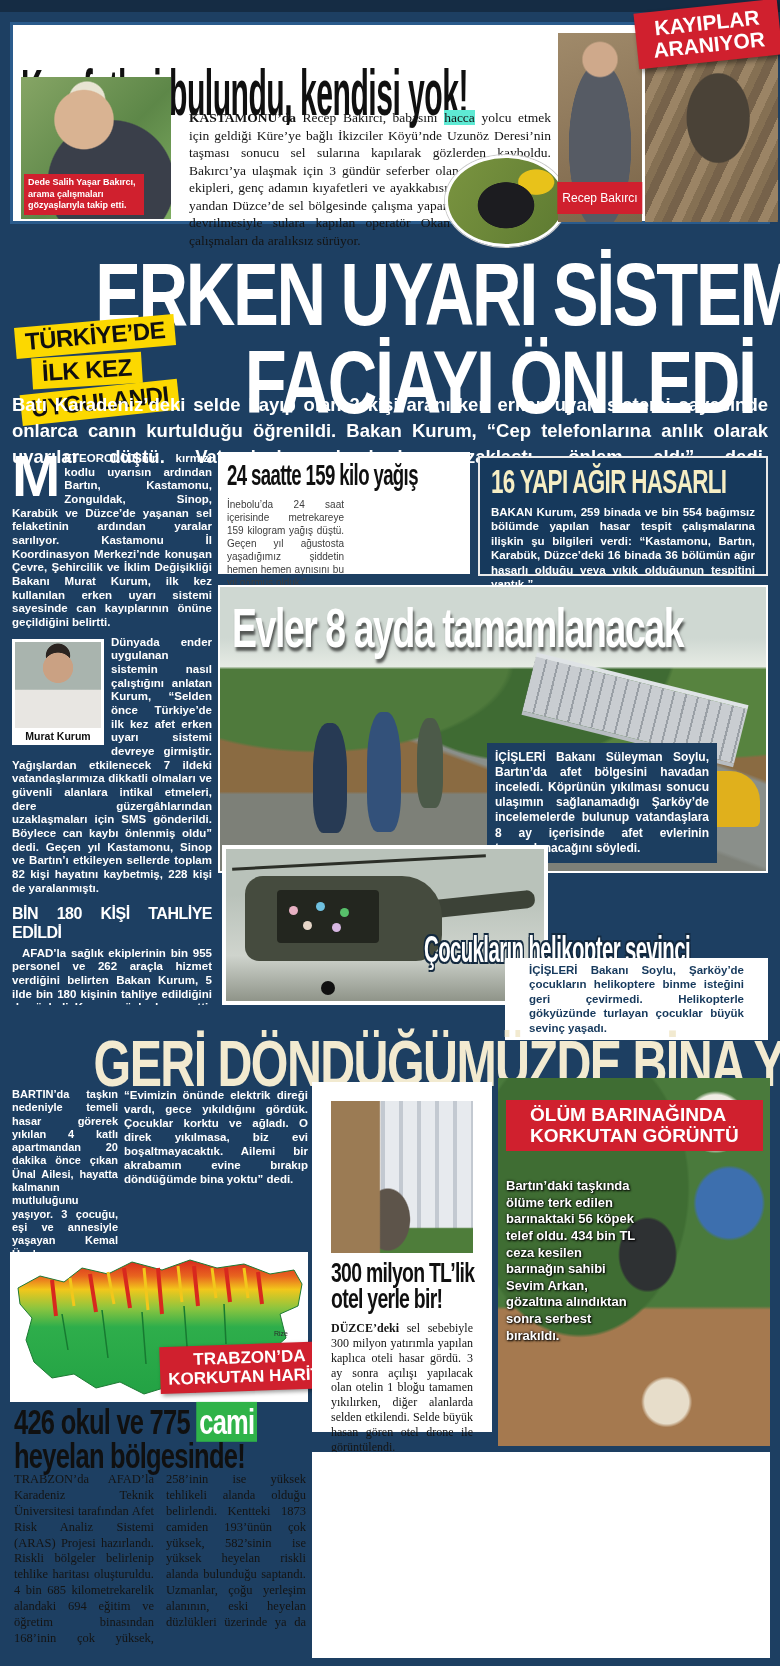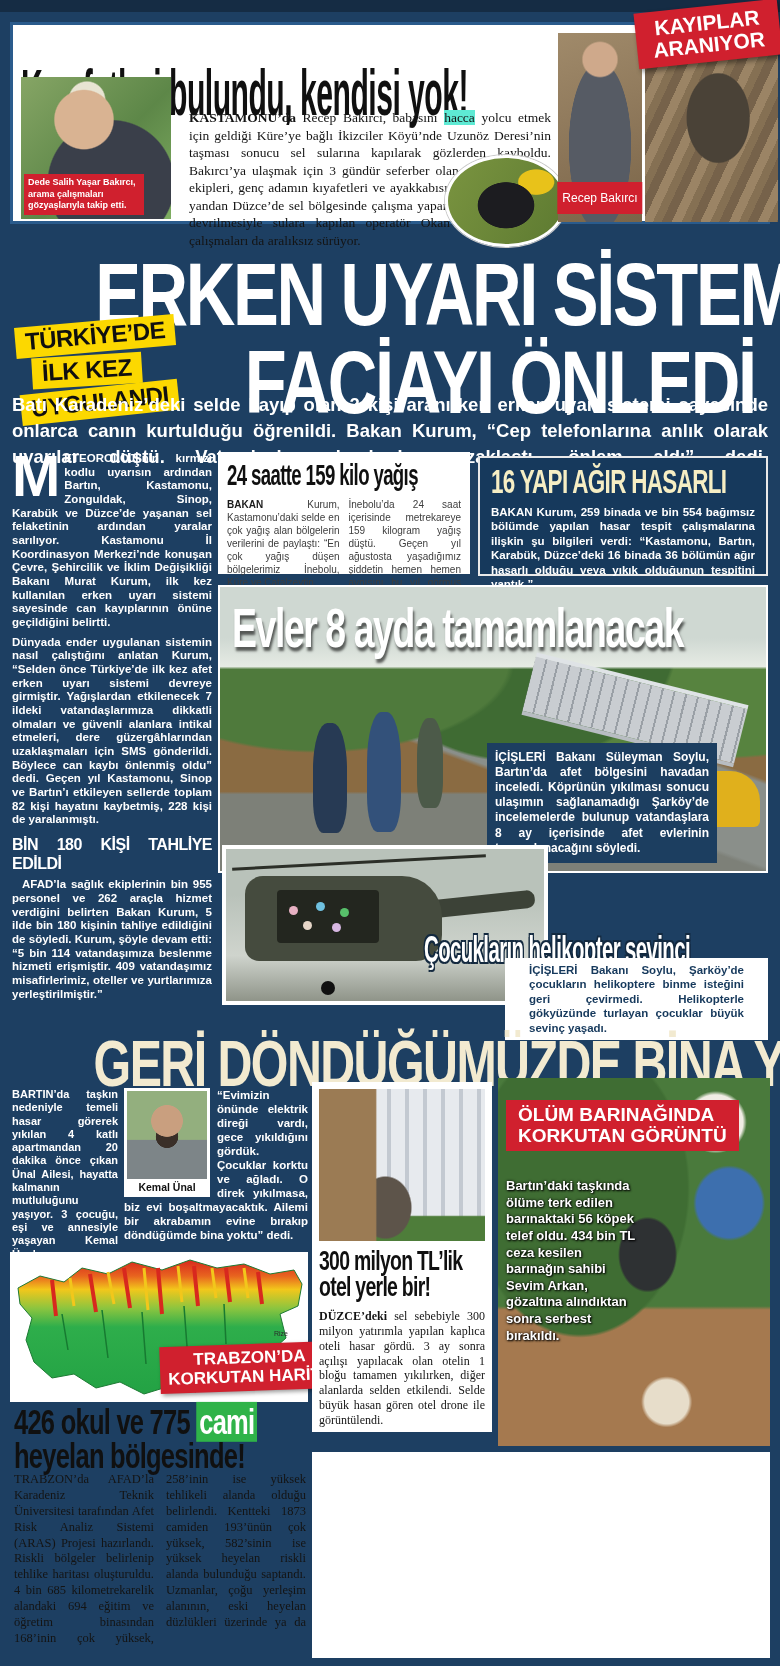--- a/index.html
+++ b/index.html
@@ -140,41 +140,41 @@
     line-height:1.1;text-align:center;padding:5px 8px;transform:rotate(-2deg);box-shadow:2px 2px 4px rgba(0,0,0,.4);}
   #map-headline{left:14px;top:1404px;width:292px;color:#101010;font-weight:900;font-size:34px;
     letter-spacing:-1px;line-height:1.0;text-align:center;}
   #map-headline .hrow{white-space:nowrap;transform:scale(0.75,1.05);transform-origin:left top;}
   .hl-green{background:#2fb349;color:#fff;padding:0 4px;}
   #map-cols{left:14px;top:1472px;width:292px;height:190px;overflow:hidden;
     font-family:"Liberation Serif",serif;font-size:12.5px;line-height:1.27;color:#141414;
     column-count:2;column-gap:12px;}
 
   
-  #hotel-box{left:312px;top:1082px;width:180px;height:350px;background:#fff;box-sizing:border-box;padding:7px;}
+  #hotel-box{left:312px;top:1082px;width:180px;height:350px;background:#fff;box-sizing:border-box;padding:19px;}
   #hotel-img{height:152px;background:
     linear-gradient(90deg,#9b7b54 0 34%,transparent 35%),
     radial-gradient(ellipse at 40% 78%,#5d544a 0 18%,transparent 19%),
     linear-gradient(0deg,#4e7d3a 0 16%,transparent 17%),
     repeating-linear-gradient(90deg,#e7eaee 0 14px,#c3c9d1 14px 18px),
     linear-gradient(180deg,#c5ced6,#aab3bc);}
   #hotel-headline{color:#101010;font-weight:900;font-size:27px;letter-spacing:-1px;line-height:0.98;margin-top:7px;}
   #hotel-headline div{white-space:nowrap;transform:scale(0.72,1);transform-origin:left top;}
   #hotel-body{font-family:"Liberation Serif",serif;font-size:12px;line-height:1.24;color:#141414;margin-top:8px;}
 
   
   #shelter-photo{left:498px;top:1078px;width:272px;height:368px;
     background:radial-gradient(circle at 80% 12%,#f0ece4 0 7%,transparent 8%),
     radial-gradient(circle at 62% 88%,#e7ddca 0 6%,transparent 7%),
     radial-gradient(ellipse at 85% 34%,#3d6fae 0 10%,transparent 11%),
     radial-gradient(ellipse at 55% 48%,#2e3133 0 13%,transparent 14%),
     radial-gradient(ellipse at 30% 30%,#3f6d33 0 40%,transparent 41%),
     linear-gradient(180deg,#4a7a3c 0 62%,#a5794f 63%);}
   #shelter-title{position:absolute;left:8px;top:22px;background:#d0202e;color:#fff;font-weight:900;
-    font-size:19px;line-height:1.12;padding:4px 12px;}
+    font-size:19px;line-height:1.12;padding:4px 24px;}
   #shelter-body{position:absolute;left:8px;top:100px;width:136px;color:#fff;font-weight:700;
     font-size:13px;line-height:1.28;text-shadow:1px 1px 2px #000,0 0 3px #000;}
 
   #empty-box{left:312px;top:1452px;width:458px;height:206px;background:#fff;}
 </style>
 </head>
 <body>
 
 <div id="page">
   <div id="topband"></div>
@@ -203,30 +203,33 @@
     <div class="chip">TÜRKİYE’DE</div>
     <div class="chip">İLK KEZ</div>
     <div class="chip">UYGULANDI</div>
   </div>
   <div id="main-h2" class="abs bighead">FACİAYI ÖNLEDİ</div>
   <div id="subhead" class="abs">Batı Karadeniz’deki selde kayıp olan 2 kişi aranırken erken uyarı sistemi sayesinde onlarca canın kurtulduğu öğrenildi. Bakan Kurum, “Cep telefonlarına anlık olarak uyarılar düştü. Vatandaşlar derelerden uzaklaştı, önlem aldı” dedi.</div>
 
   <div id="left-col" class="abs jtext">
     <p class="colp"><span id="dropcap">M</span><span>ETEOROLOJİ’nin kırmızı kodlu uyarısın ardından Bartın, Kastamonu, Zonguldak, Sinop, Karabük ve Düzce’de yaşanan sel felaketinin ardından yaralar sarılıyor. Kastamonu İl Koordinasyon Merkezi’nde konuşan Çevre, Şehircilik ve İklim Değişikliği Bakanı Murat Kurum, ilk kez kullanılan erken uyarı sistemi sayesinde can kayıplarının önüne geçildiğini belirtti.</span></p>
     <div>
+      <div id="murat-photo">
+        <div id="murat-img"></div>
+        <div id="murat-cap">Murat Kurum</div>
+      </div>
       <span>Dünyada ender uygulanan sistemin nasıl çalıştığını anlatan Kurum, “Selden önce Türkiye’de ilk kez afet erken uyarı sistemi devreye girmiştir. Yağışlardan etkilenecek 7 ildeki vatandaşlarımıza dikkatli olmaları ve güvenli alanlara intikal etmeleri, dere güzergâhlarından uzaklaşmaları için SMS gönderildi. Böylece can kaybı önlenmiş oldu” dedi. Geçen yıl Kastamonu, Sinop ve Bartın’ı etkileyen sellerde toplam 82 kişi hayatını kaybetmiş, 228 kişi de yaralanmıştı.</span>
     </div>
     <div id="sub2">BİN 180 KİŞİ TAHLİYE EDİLDİ</div>
     <p class="colp" id="p2">AFAD’la sağlık ekiplerinin bin 955 personel ve 262 araçla hizmet verdiğini belirten Bakan Kurum, 5 ilde bin 180 kişinin tahliye edildiğini de söyledi. Kurum, şöyle devam etti: “5 bin 114 vatandaşımıza beslenme hizmeti erişmiştir. 409 vatandaşımız misafirlerimiz, oteller ve yurtlarımıza yerleştirilmiştir.”</p>
   </div>
 
   <div id="rain-box" class="abs">
     <div id="rain-title">24 saatte 159 kilo yağış</div>
     <div id="rain-cols" class="jtext">
-      <div><b>BAKAN</b><span> Kurum, Kastamonu’daki selde en çok yağış alan bölgelerin verilerini de paylaştı: “En çok yağış düşen bölgelerimiz İnebolu, Küre ve Çatalzeytin.</span></div>
       <div>İnebolu’da 24 saat içerisinde metrekareye 159 kilogram yağış düştü. Geçen yıl ağustosta yaşadığımız şiddetin hemen hemen aynısını bu yıl görmüş olduk.”</div>
     </div>
   </div>
 
   <div id="damage-box" class="abs">
     <div id="damage-title">16 YAPI AĞIR HASARLI</div>
     <div id="damage-body" class="jtext">BAKAN Kurum, 259 binada ve bin 554 bağımsız bölümde yapılan hasar tespit çalışmalarına ilişkin şu bilgileri verdi: “Kastamonu, Bartın, Karabük, Düzce’deki 16 binada 36 bölümün ağır hasarlı olduğu veya yıkık olduğunun tespitini yaptık.”</div>
   </div>
 
   <div id="flood-photo" class="abs">
@@ -252,24 +255,20 @@
       </div>
     </div>
     <div id="heli-wheel"></div>
   </div>
   <div id="heli-headline" class="abs">Çocukların helikopter sevinci</div>
   <div id="heli-caption" class="abs jtext">İÇİŞLERİ Bakanı Soylu, Şarköy’de çocukların helikoptere binme isteğini geri çevirmedi. Helikopterle gökyüzünde turlayan çocuklar büyük sevinç yaşadı.</div>
 
   <div id="return-headline" class="abs">GERİ DÖNDÜĞÜMÜZDE BİNA YOKTU</div>
   <div id="return-intro" class="abs jtext">BARTIN’da taşkın nedeniyle temeli hasar görerek yıkılan 4 katlı apartmandan 20 dakika önce çıkan Ünal Ailesi, hayatta kalmanın mutluluğunu yaşıyor. 3 çocuğu, eşi ve annesiyle yaşayan Kemal Ünal,</div>
   <div id="return-wrap" class="abs jtext">
-    <div id="kemal-photo">
-      <div id="kemal-img"></div>
-      <div id="kemal-cap">Kemal Ünal</div>
-    </div>
     <span>“Evimizin önünde elektrik direği vardı, gece yıkıldığını gördük. Çocuklar korktu ve ağladı. O direk yıkılmasa, biz evi boşaltmayacaktık. Ailemi bir akrabamın evine bırakıp döndüğümde bina yoktu” dedi.</span>
   </div>
 
   <div id="map-box" class="abs">
     <svg width="292" height="144" viewBox="0 0 292 144">
       <defs>
         <linearGradient id="gland" x1="0" y1="0" x2="0" y2="1">
           <stop offset="0" stop-color="#d8281e"></stop>
             <stop offset="0.12" stop-color="#e8641f"></stop>
           <stop offset="0.22" stop-color="#f2c71b"></stop>

